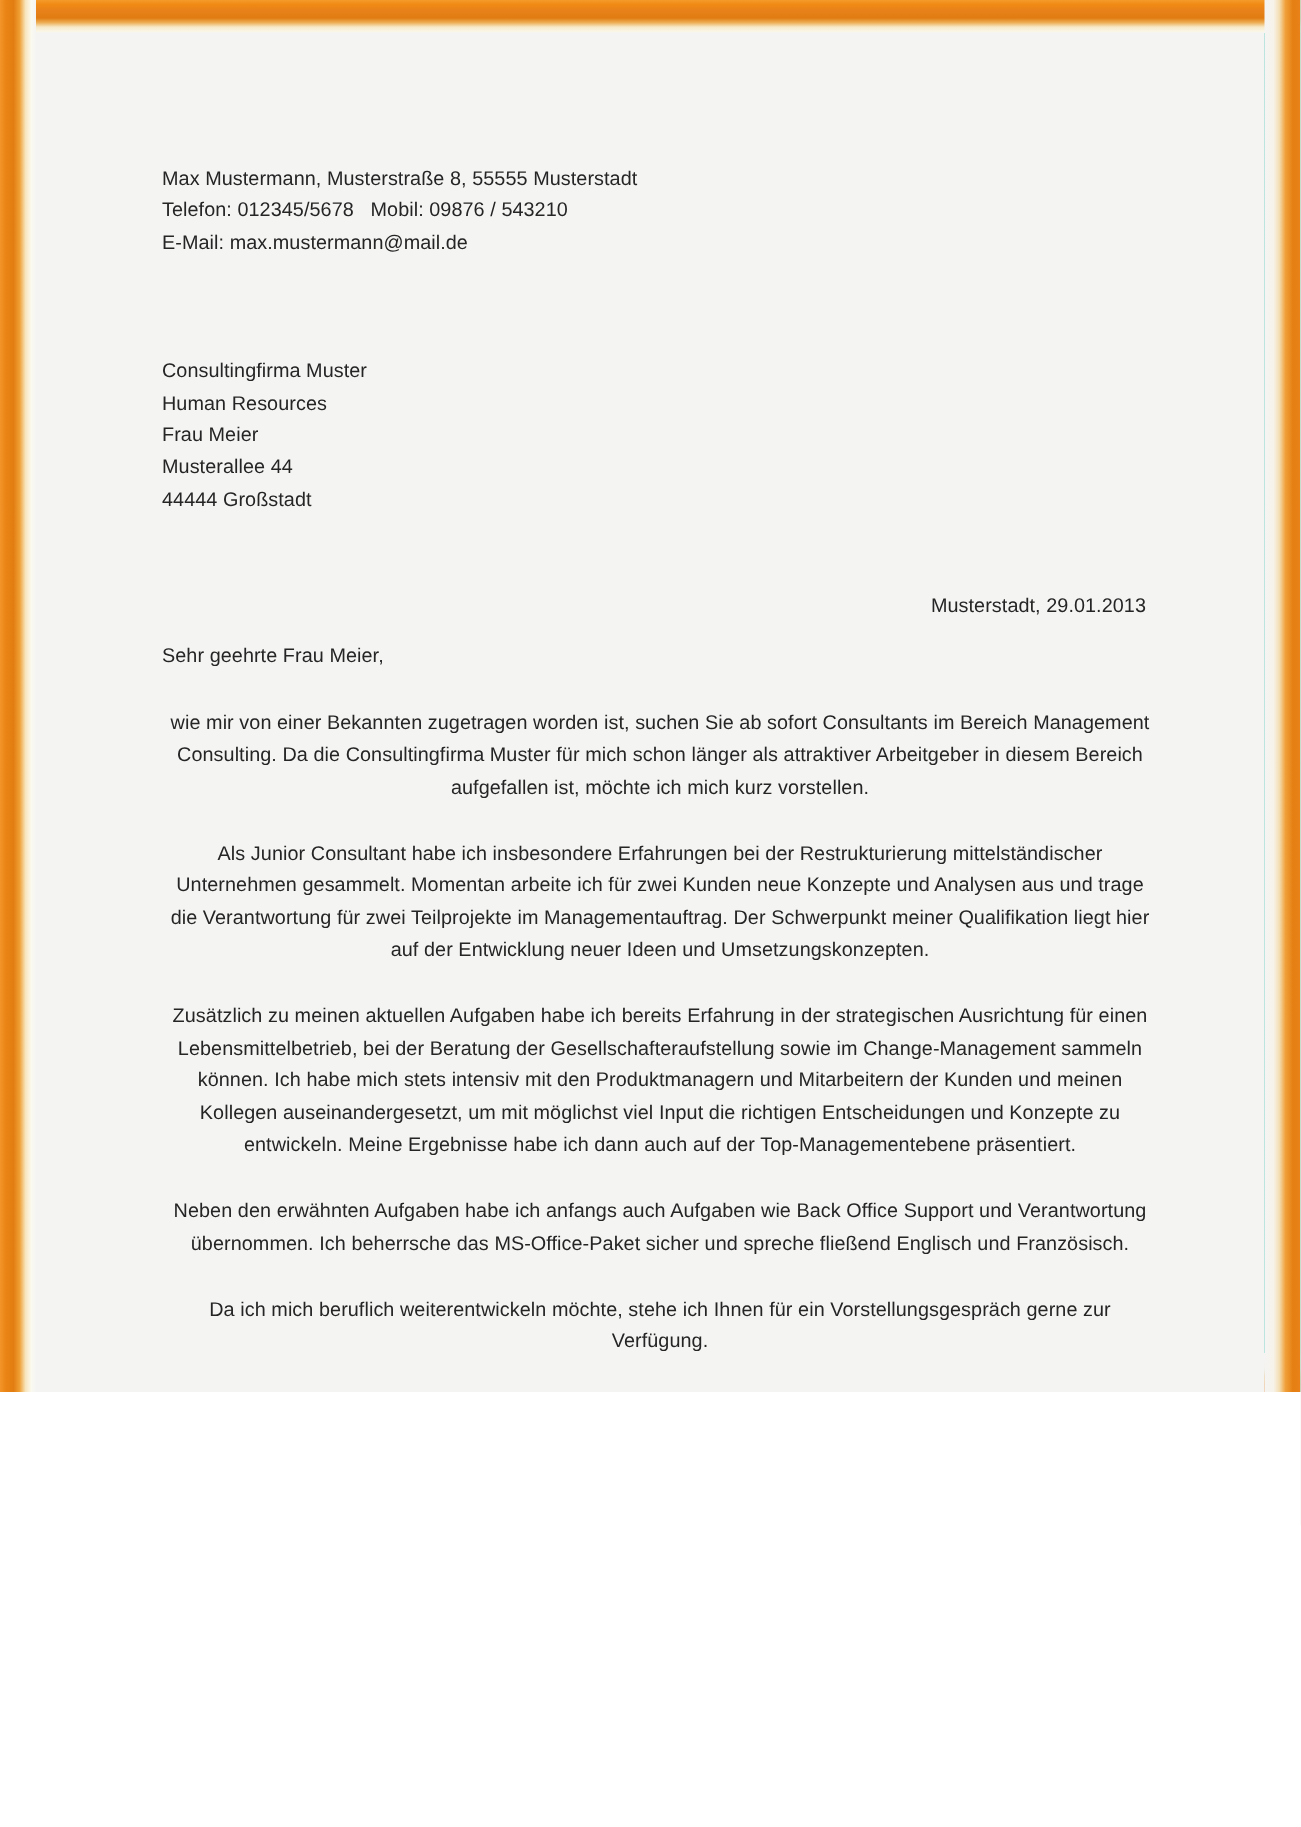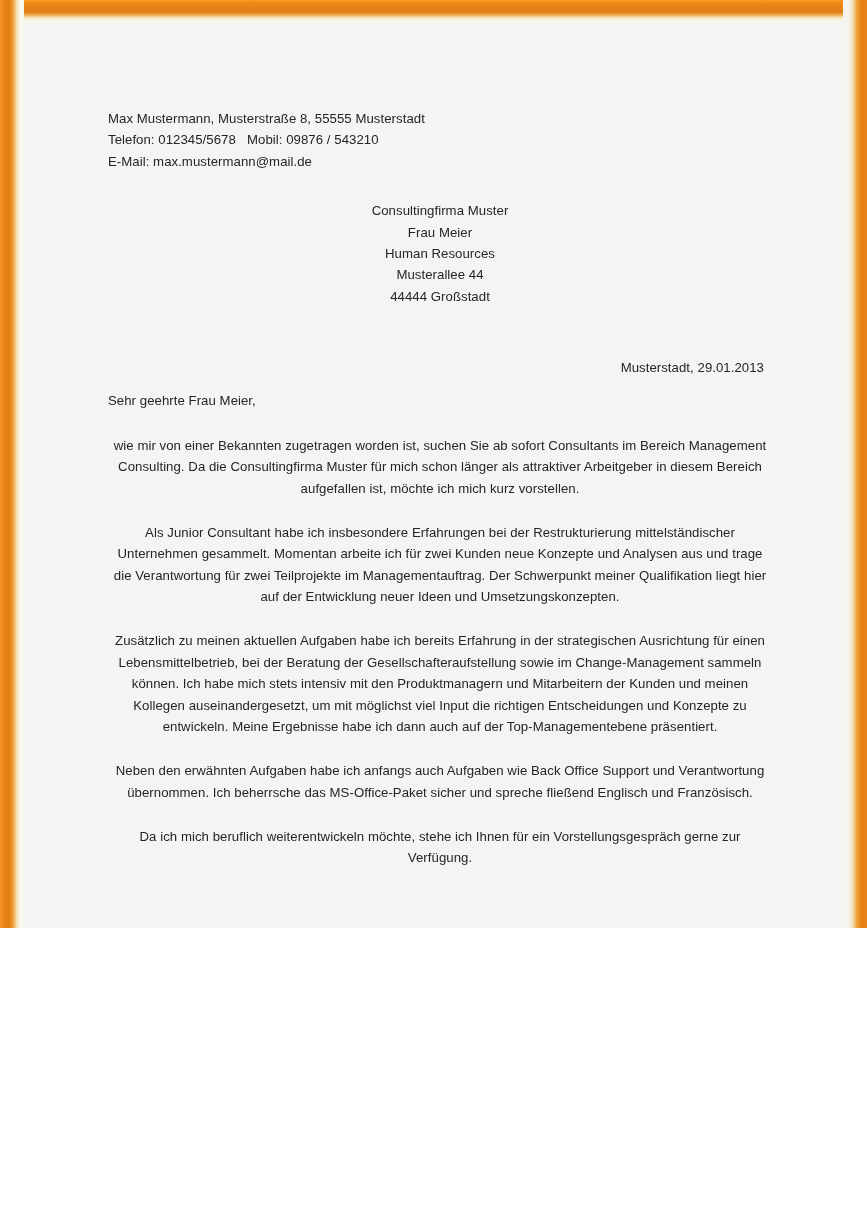--- a/index.html
+++ b/index.html
@@ -76,22 +76,21 @@
 
   
   .block { margin: 0; }
 
   .sender-block {
     margin-bottom: 0;
   }
   .sender-block .line { display: block; white-space: pre; }
 
   .recipient-block {
-    margin-top: 28px;
-    text-align: center;
+    margin-top: 64px;
   }
   .recipient-block .line { display: block; }
 
   .date-line {
     margin-top: 50px;
     text-align: right;
     padding-right: 8px;
   }
 
   .subject-line {
@@ -143,22 +142,22 @@
     <div class="letter-body">
 
       <div class="block sender-block">
         <span class="line">Max Mustermann, Musterstraße 8, 55555 Musterstadt</span>
         <span class="line">Telefon: 012345/5678   Mobil: 09876 / 543210</span>
         <span class="line">E-Mail: max.mustermann@mail.de</span>
       </div>
 
       <div class="block recipient-block">
         <span class="line">Consultingfirma Muster</span>
+        <span class="line">Human Resources</span>
         <span class="line">Frau Meier</span>
-        <span class="line">Human Resources</span>
         <span class="line">Musterallee 44</span>
         <span class="line">44444 Großstadt</span>
       </div>
 
       <div class="block date-line">Musterstadt, 29.01.2013</div>
 
 
       <div class="block salutation">Sehr geehrte Frau Meier,</div>
 
       <p class="para">wie mir von einer Bekannten zugetragen worden ist, suchen Sie ab sofort Consultants im Bereich Management Consulting. Da  die Consultingfirma Muster für mich schon länger als attraktiver Arbeitgeber in diesem Bereich aufgefallen ist, möchte ich mich kurz vorstellen.</p>

